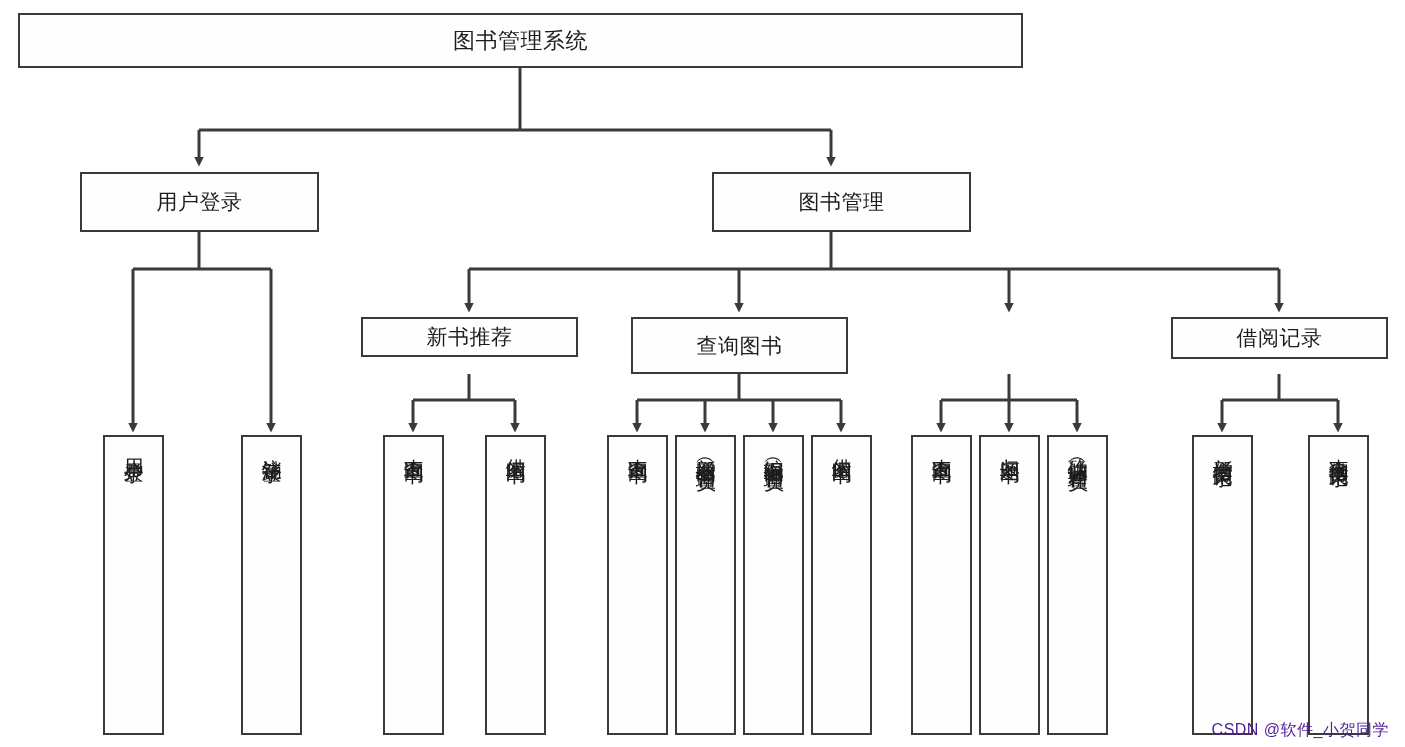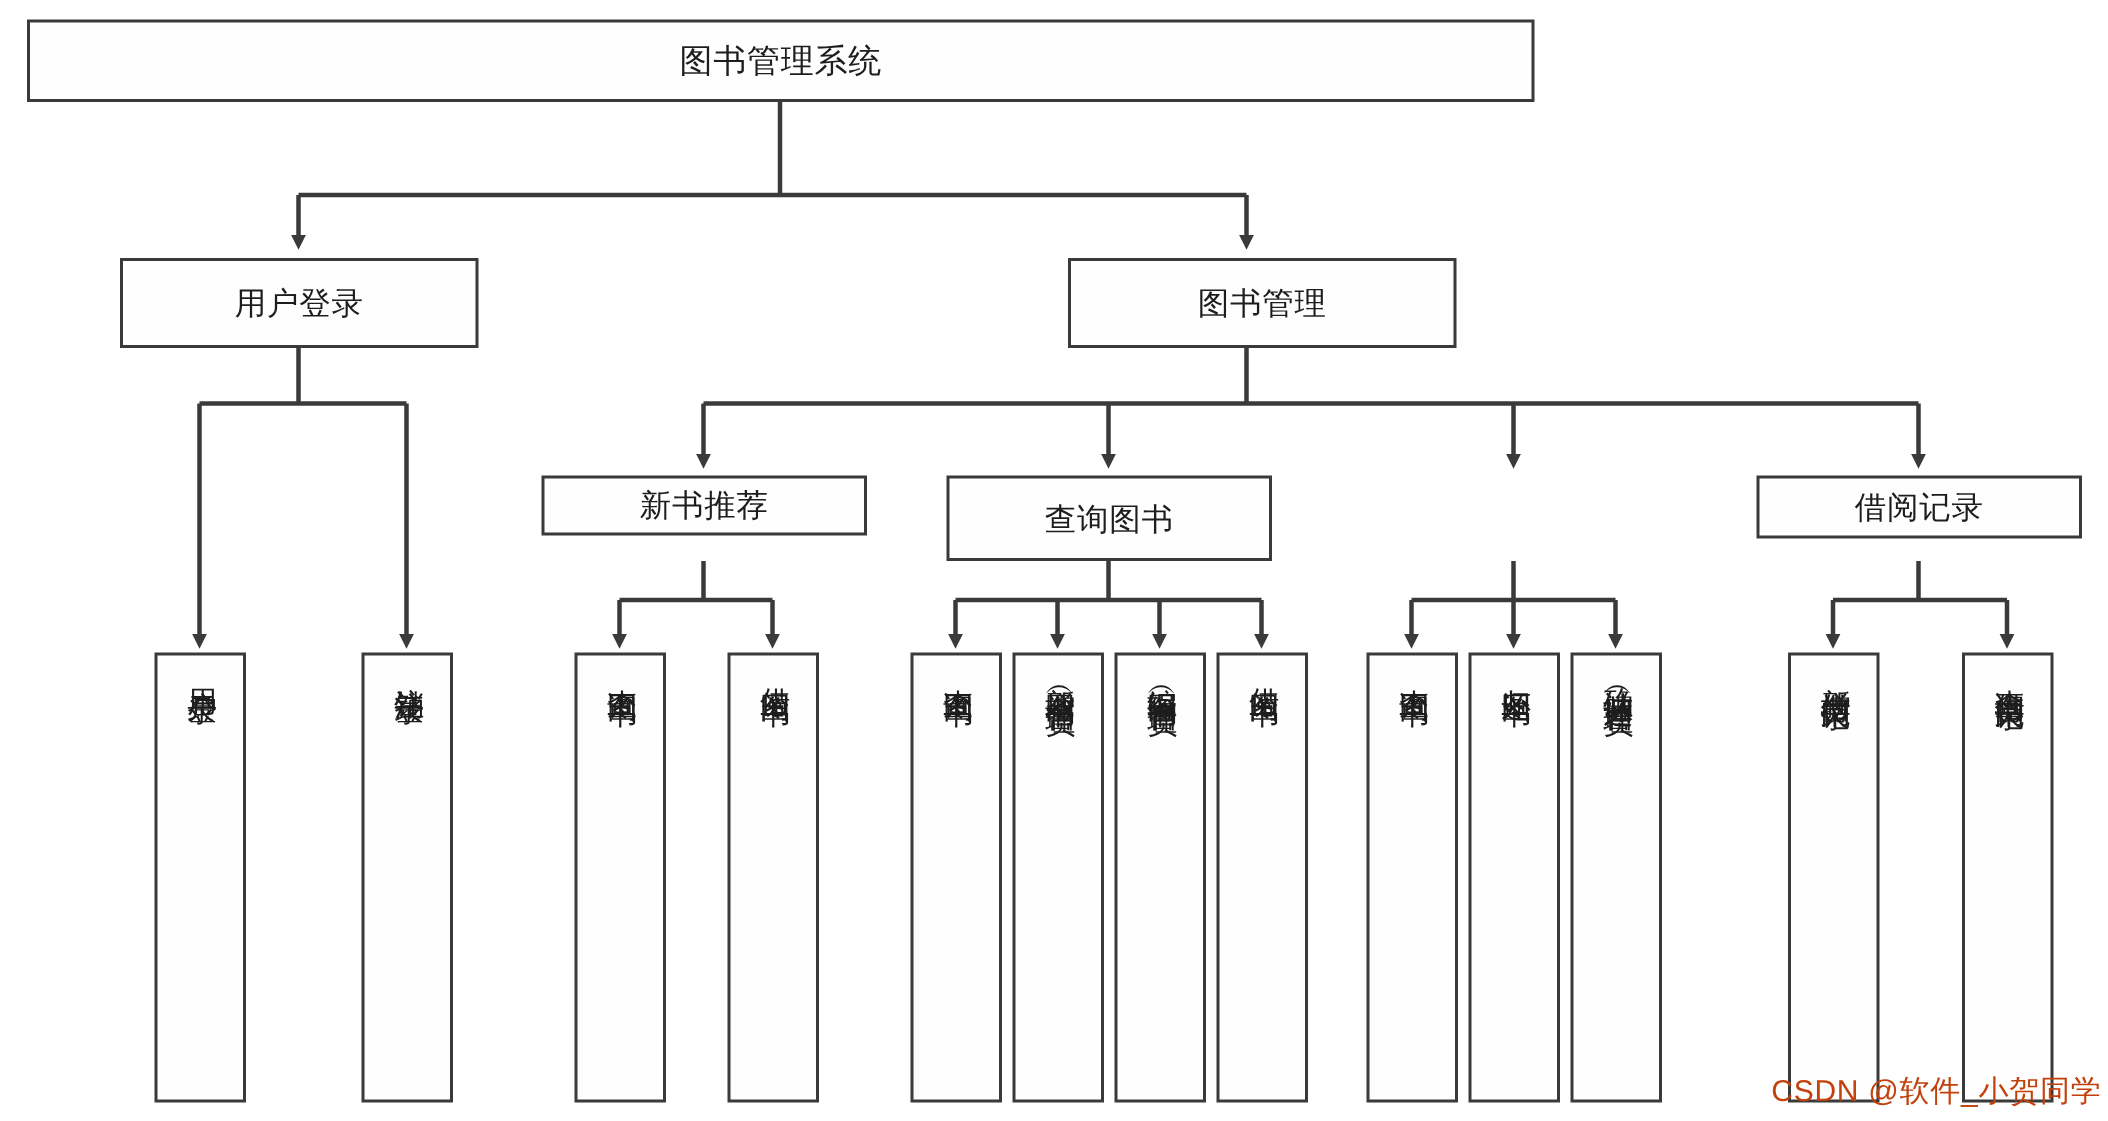--- a/index.html
+++ b/index.html
@@ -51,24 +51,24 @@
     line-height: 1.18;
     letter-spacing: 2px;
     white-space: nowrap;
     color: #1d1d1d;
   }
   .node.root {
     font-size: 22px;
   }
   .watermark {
     position: absolute;
-    right: 4px;
+    right: 16px;
     bottom: 6px;
-    font-size: 20px;
-    color: #c2410c;
+    font-size: 16px;
+    color: #4c1d95;
     letter-spacing: 0.5px;
     white-space: nowrap;
   }
 </style>
 </head>
 <body>
 
 <div id="canvas">
 
   <svg id="wires" viewBox="0 0 1405 747">

